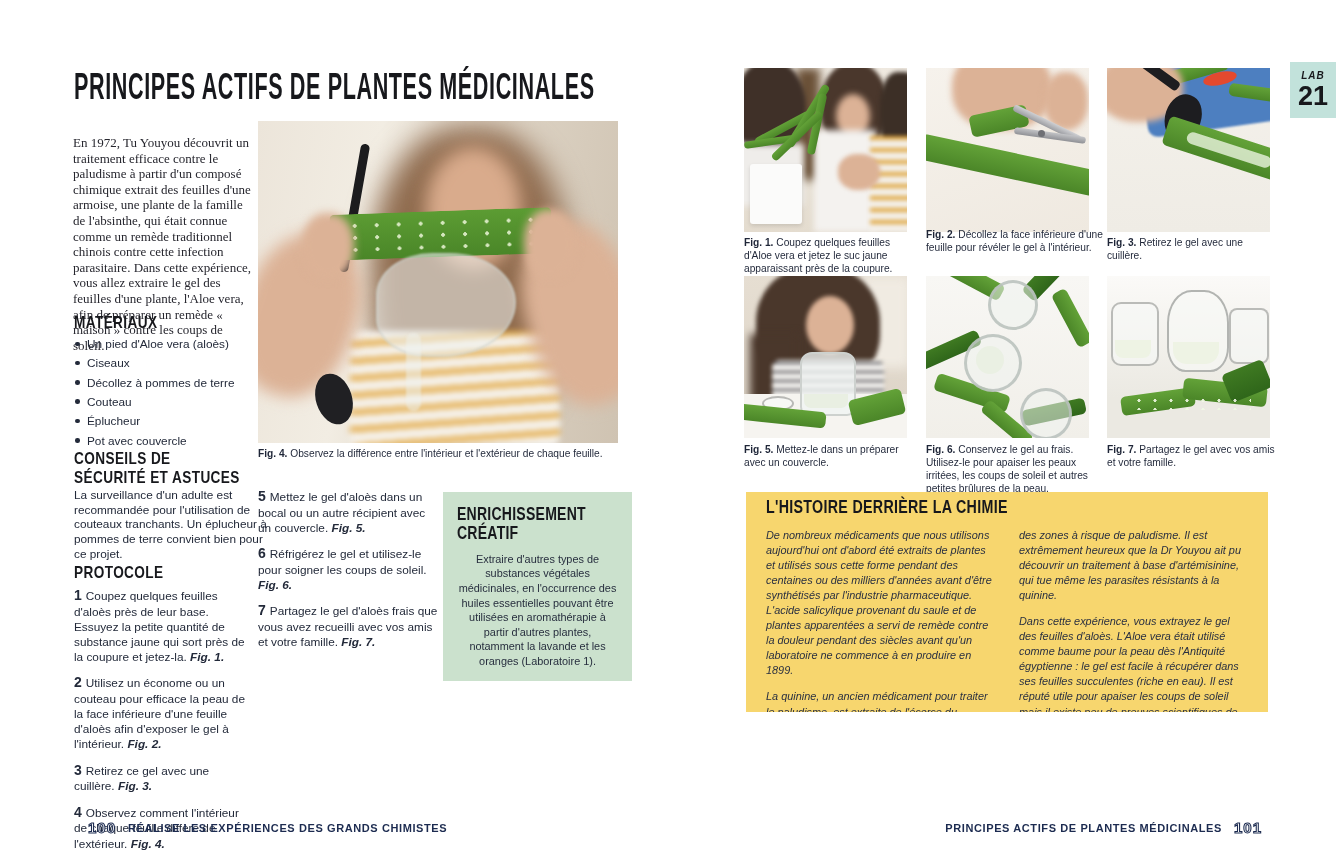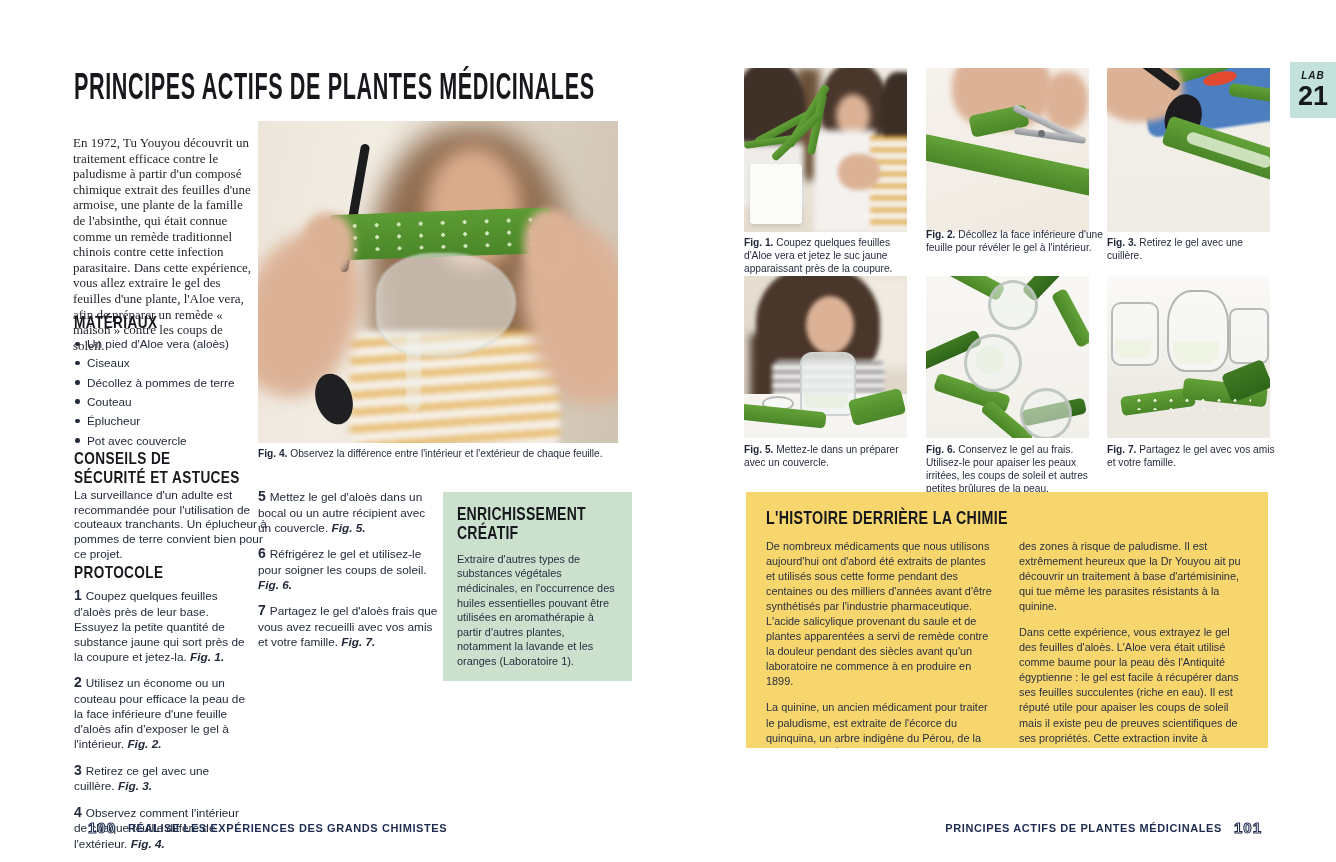--- a/index.html
+++ b/index.html
@@ -26,42 +26,42 @@
   .step .num{font-weight:bold;font-size:14px;margin-right:4px;}
   .figref{font-weight:bold;font-style:italic;}
   
   .caption{position:absolute;font-size:10.2px;line-height:1.28;color:#1f2638;margin:0;}
   .caption b{font-weight:bold;}
   #cap4{left:258px;top:447px;width:370px;}
   
   .box-green{position:absolute;left:443px;top:492px;width:189px;min-height:160px;background:#cbe1cd;
              box-sizing:border-box;padding:13px 14px 12px 14px;}
   .box-green .cond2{font-size:18px;width:172px;transform:scaleX(.78);line-height:1.05;letter-spacing:.3px;}
-  .box-green p{margin:9px 0 0 0;font-size:10.9px;line-height:1.34;color:#272e3e;}
+  .box-green p{margin:9px 0 0 0;font-size:10.9px;line-height:1.34;color:#272e3e;text-align:center;}
   
   .ph{position:absolute;width:163px;height:164px;overflow:hidden;background:#eee;}
   #ph1{left:744px;top:68px}#ph2{left:926px;top:68px}#ph3{left:1107px;top:68px}
   #ph5{left:744px;top:276px;height:162px}#ph6{left:926px;top:276px;height:162px}#ph7{left:1107px;top:276px;height:162px}
   #cap1{left:744px;top:236px;width:172px}#cap2{left:926px;top:228px;width:180px}#cap3{left:1107px;top:236px;width:172px}
   #cap5{left:744px;top:443px;width:170px}#cap6{left:926px;top:443px;width:182px}#cap7{left:1107px;top:443px;width:170px}
   .shape{position:absolute;}
   .leaf{position:absolute;background:linear-gradient(#63a238,#4b8628);border-radius:5px;}
   .leafd{position:absolute;background:linear-gradient(#3f7a22,#2f661a);border-radius:5px;}
   .skin{position:absolute;background:#dcb296;border-radius:45%;}
   .jar-ring{position:absolute;border:3px solid rgba(185,192,188,.85);background:rgba(238,243,238,.55);border-radius:50%;}
   
   .badge{position:absolute;left:1290px;top:62px;width:46px;height:56px;background:#c2e2db;
          display:flex;flex-direction:column;align-items:center;justify-content:center;color:#17181c;}
   .badge-lab{font-size:10px;font-weight:bold;letter-spacing:1px;line-height:1;font-style:italic;}
   .badge-num{font-size:27px;font-weight:bold;line-height:1;margin-top:2px;}
   
-  .box-yellow{position:absolute;left:746px;top:492px;width:522px;height:256px;background:#f7d66e;
-              box-sizing:border-box;padding:15px 20px;overflow:hidden;}
+  .box-yellow{position:absolute;left:746px;top:492px;width:522px;height:220px;background:#f7d66e;
+              box-sizing:border-box;padding:4px 20px;overflow:hidden;}
   .box-yellow .cond{font-size:19px;transform:scaleX(.75);letter-spacing:.4px;}
-  .hist-cols{display:flex;gap:24px;margin-top:10px;}
+  .hist-cols{display:flex;gap:24px;margin-top:10px;font-style:italic;}
   .hist-col{width:240px;}
   .hist-col p{margin:0 0 11px 0;font-size:10.9px;line-height:1.38;color:#2a3040;}
   
   .footer{position:absolute;top:819px;display:flex;align-items:center;gap:12px;}
   #foot-l{left:88px;justify-content:space-between;}
   #foot-r{right:74px;}
   .pagenum{font-size:15px;font-weight:bold;letter-spacing:1px;color:#ffffff;
            -webkit-text-stroke:1.1px #1c2b50;text-stroke:1.1px #1c2b50;}
   .footlabel{font-size:11px;font-weight:bold;letter-spacing:.6px;color:#1c2b50;}
 </style>

